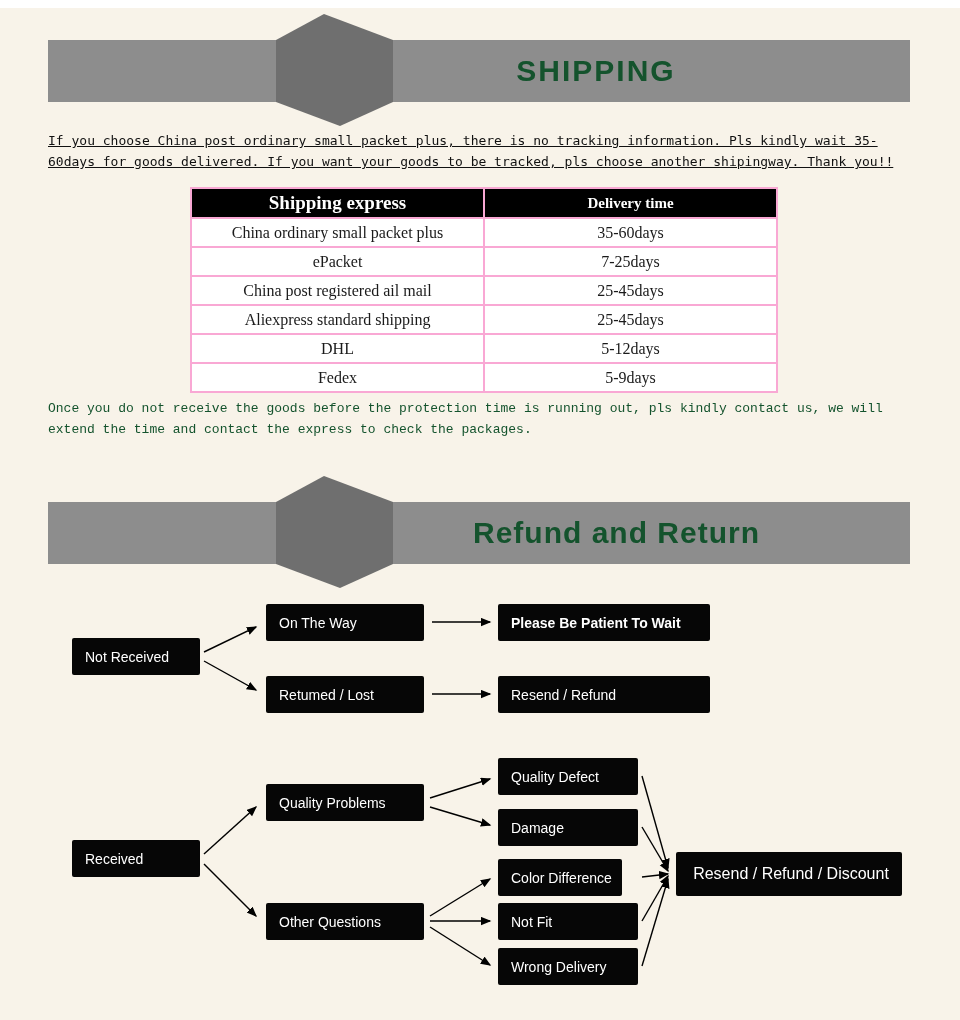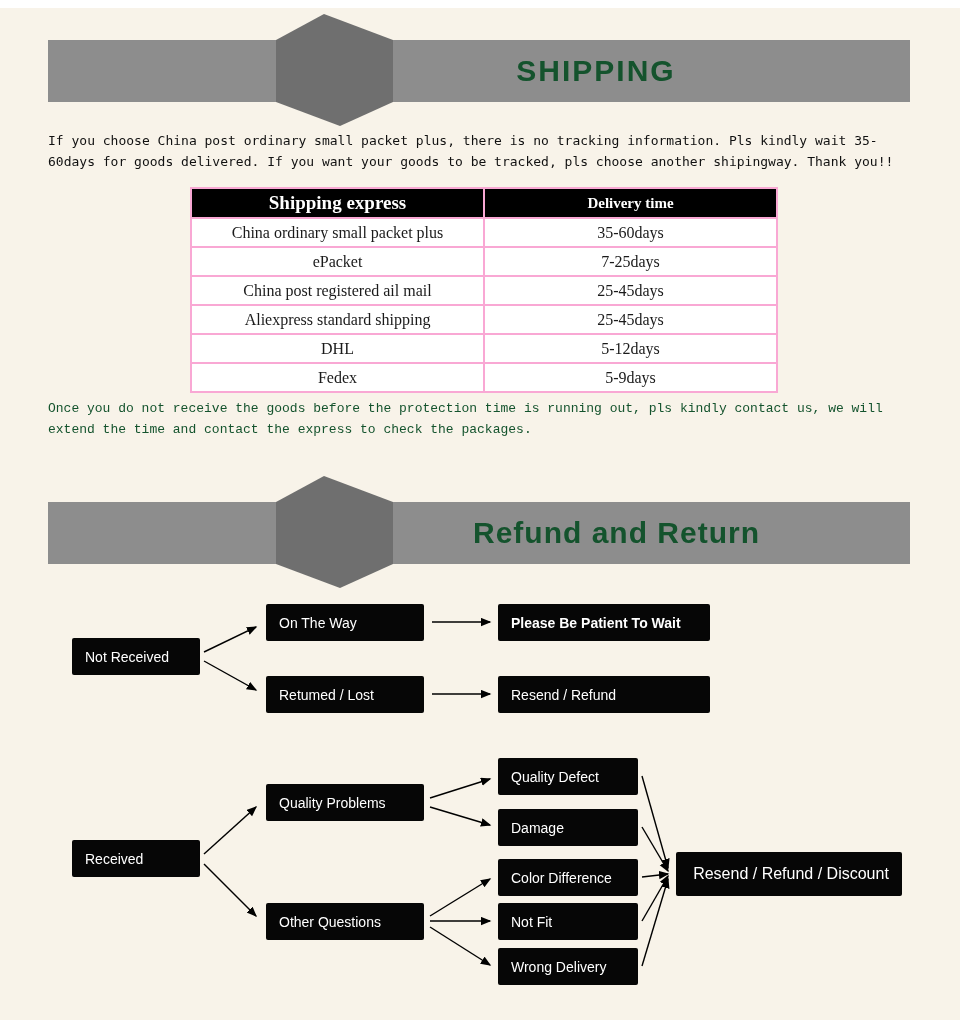--- a/index.html
+++ b/index.html
@@ -21,21 +21,21 @@
     margin-left:48px;
   }
   .banner--shipping { top:8px; }
   .banner--refund   { top:470px; }
   .banner--shipping .banner-text { padding-left:40px; letter-spacing:2px; }
   .banner--refund   .banner-text { padding-left:81px; }
 
   
   .intro {
     position:absolute; left:48px; top:130px; width:876px;
-    font-family:"DejaVu Sans Mono", monospace; font-size:13px; line-height:21px; color:#111111;
+    font-family:"DejaVu Sans Mono", monospace; font-size:13px; line-height:21px; color:#111111;text-decoration:underline;
   }
   .warning {
     position:absolute; left:48px; top:398px; width:852px;
     font-family:Liberation Mono, monospace; font-size:13px; line-height:21px; color:#14532d;
   }
 
   
   .ship-table {
     position:absolute; left:190px; top:187px; border-collapse:collapse; background:#ffffff;
   }
@@ -62,21 +62,21 @@
   .n-not-received { left:72px;  top:58px;  width:128px; }
   .n-on-the-way   { left:266px; top:24px;  width:158px; }
   .n-returned     { left:266px; top:96px;  width:158px; }
   .n-wait         { left:498px; top:24px;  width:212px;font-weight:bold; }
   .n-resend       { left:498px; top:96px;  width:212px; }
   .n-received     { left:72px;  top:260px; width:128px; }
   .n-quality      { left:266px; top:204px; width:158px; }
   .n-other        { left:266px; top:323px; width:158px; }
   .n-defect       { left:498px; top:178px; width:140px; }
   .n-damage       { left:498px; top:229px; width:140px; }
-  .n-color        { left:498px; top:279px; width:140px; }
+  .n-color        { left:498px; top:279px; width:124px; }
   .n-notfit       { left:498px; top:323px; width:140px; }
   .n-wrong        { left:498px; top:368px; width:140px; }
   .n-resolution   {
     left:676px; top:272px; width:226px; height:44px;
     font-size:16px; justify-content:center; padding-left:4px;
   }
 </style>
 </head>
 <body>
 

